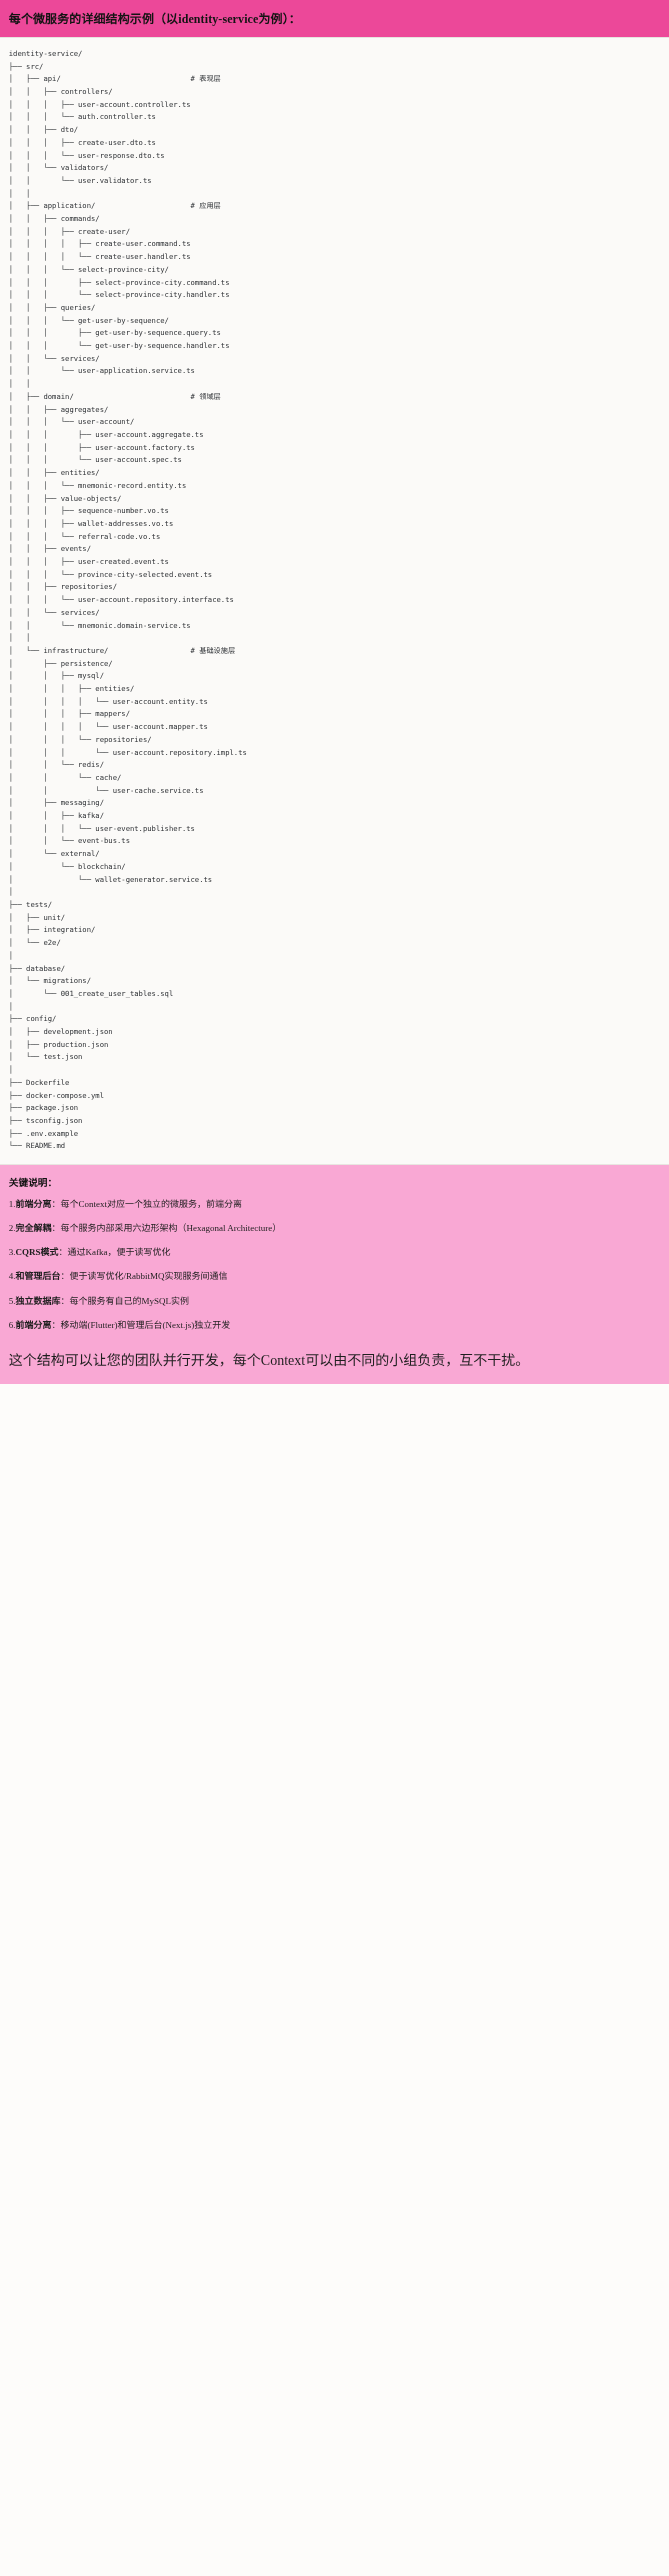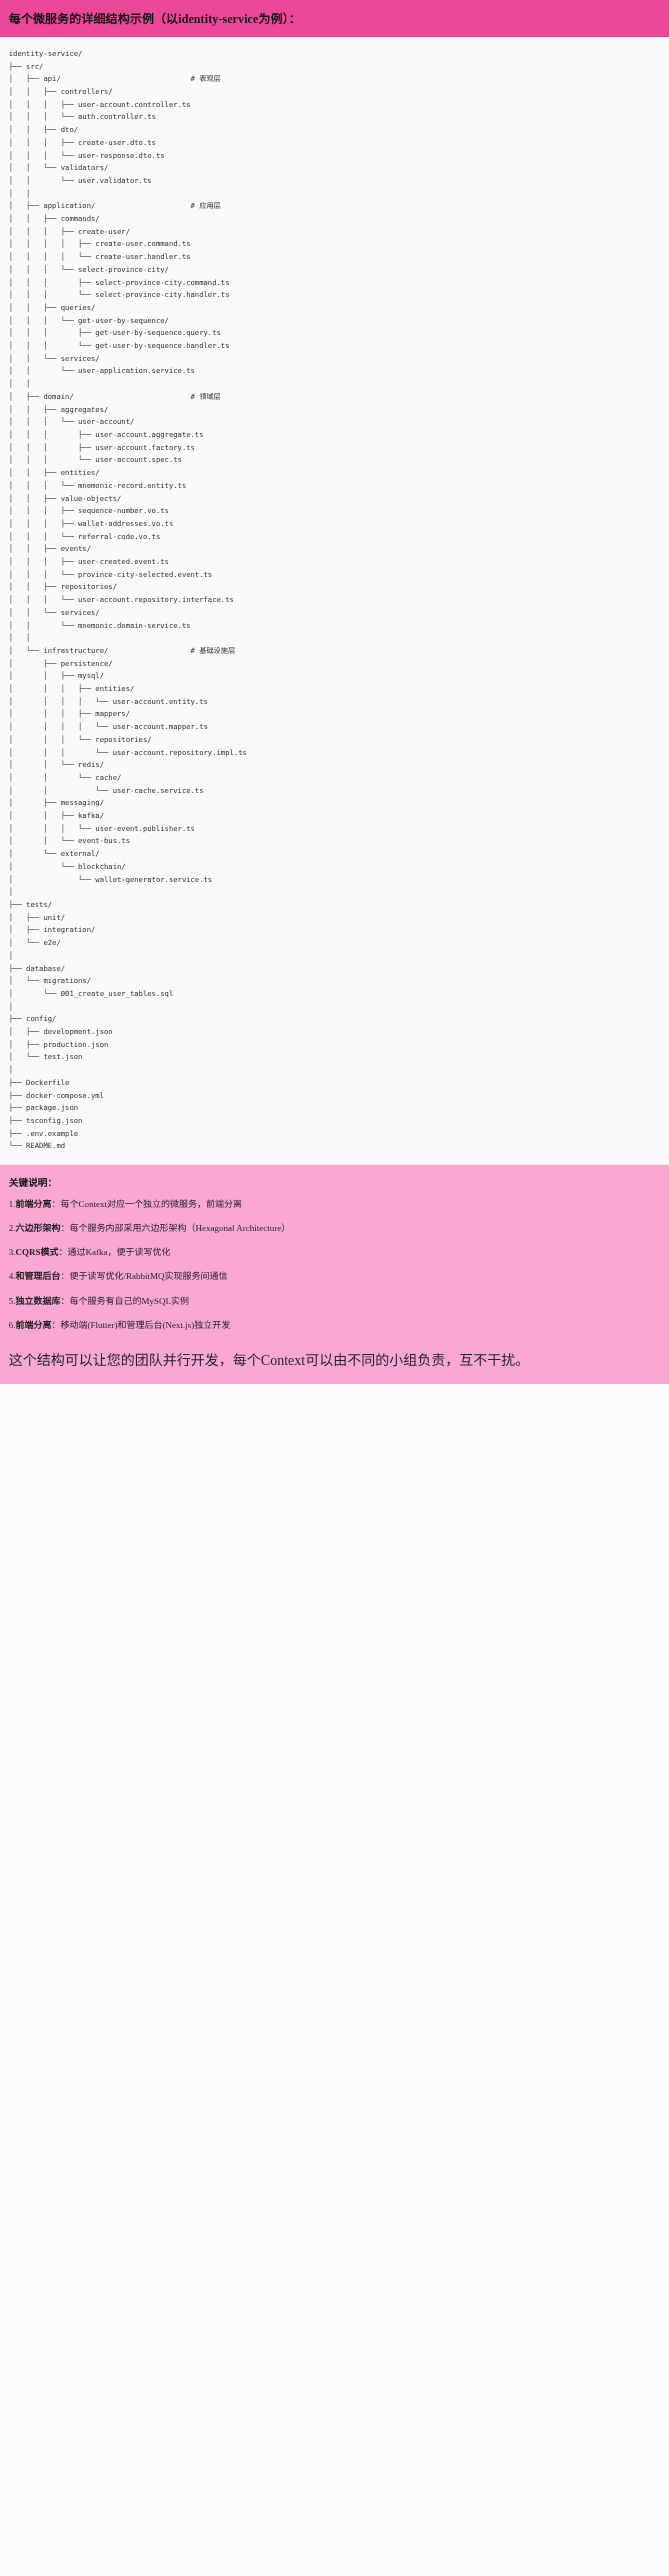--- a/index.html
+++ b/index.html
@@ -176,21 +176,21 @@
 </div>
 
 <div class="notes">
   <p class="notes-title">关键说明：</p>
 
   <p class="note-item">
     <span class="idx">1.</span><span class="lead">前端分离</span><span>：</span><span>每个Context对应一个独立的微服务，前端分离</span>
   </p>
 
   <p class="note-item">
-    <span class="idx">2.</span><span class="lead">六边形架构</span><span>：</span><span>每个服务内部采用六边形架构（Hexagonal Architecture）</span>
+    <span class="idx">2.</span><span class="lead">完全解耦</span><span>：</span><span>每个服务内部采用六边形架构（Hexagonal Architecture）</span>
   </p>
 
   <p class="note-item">
     <span class="idx">3.</span><span class="lead">CQRS模式</span><span>：</span><span>通过Kafka，便于读写优化</span>
   </p>
 
   <p class="note-item">
     <span class="idx">4.</span><span class="lead">和管理后台</span><span>：</span><span>便于读写优化/RabbitMQ实现服务间通信</span>
   </p>
 

